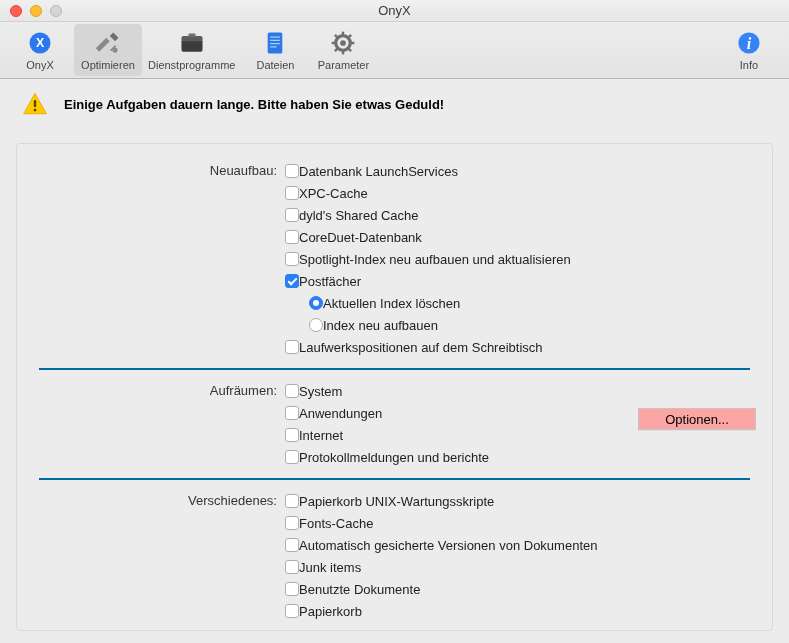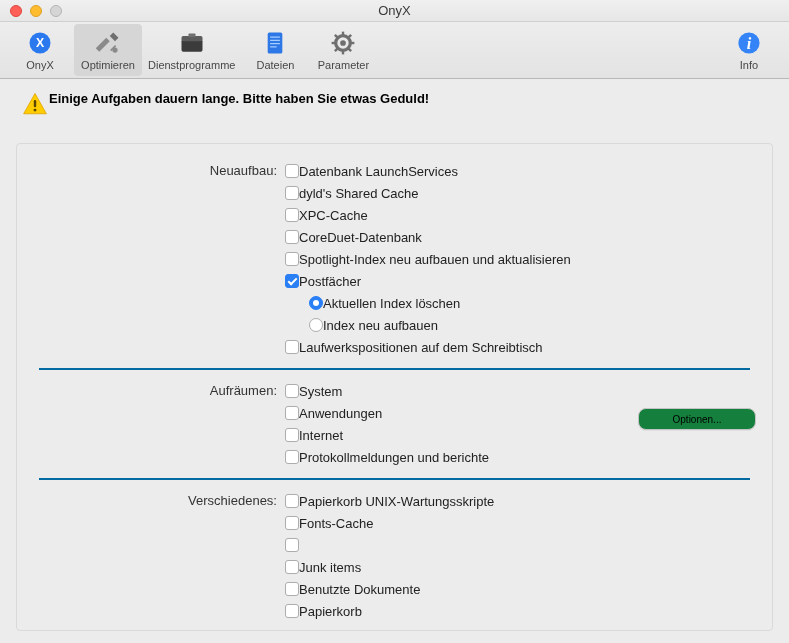--- a/index.html
+++ b/index.html
@@ -54,22 +54,22 @@
     cursor: default;
     padding: 0 6px;
   }
   .tool-item.selected { background: #d6d6d6; }
   .tool-item .ic { width: 28px; height: 28px; display: flex; align-items: center; justify-content: center; }
   .content {
     padding: 0;
   }
   .alert {
     display: flex;
-    align-items: flex-start;
-    gap: 1px;
+    align-items: center;
+    gap: 16px;
     padding: 12px 22px 10px;
   }
   .alert-text { font-weight: 600; font-size: 13px; }
   .panel {
     background: #ececec;
     border: 1px solid #d9d9d9;
     border-radius: 4px;
     margin: 16px 16px;
     padding: 12px 22px 4px;
   }
@@ -129,24 +129,24 @@
     border-radius: 50%;
     background: #fff;
   }
   .row label { font-size: 13px; color: #222; }
   .opt-row { position: relative; }
   .options-btn {
     position: absolute;
     right: -6px; top: 28px;
   }
   .mac-btn {
-    background: #15803d;
+    background: #fca5a5;
     border: 1px solid #c4c4c4;
-    border-radius: 8px;
-    font-size: 10px;
+    border-radius: 0;
+    font-size: 13px;
     padding: 2px 14px;
     min-width: 118px;
     height: 22px;
     text-align: center;
     box-shadow: 0 1px 0 rgba(0,0,0,0.05);
     cursor: default;
   }
   .mac-btn.wide { min-width: 162px; }
   .footer {
     display: flex;
@@ -256,25 +256,25 @@
 
     <div class="section">
       <div class="sec-label">Neuaufbau:</div>
       <div class="sec-body">
         <div class="row">
             <input type="checkbox" style="">
             <label>Datenbank LaunchServices</label>
           </div>
         <div class="row">
             <input type="checkbox" style="">
+            <label>XPC-Cache</label>
+          </div>
+        <div class="row">
+            <input type="checkbox" style="">
             <label>dyld's Shared Cache</label>
-          </div>
-        <div class="row">
-            <input type="checkbox" style="">
-            <label>XPC-Cache</label>
           </div>
         <div class="row">
             <input type="checkbox" style="">
             <label>CoreDuet-Datenbank</label>
           </div>
         <div class="row">
             <input type="checkbox" style="">
             <label>Spotlight-Index neu aufbauen und aktualisieren</label>
           </div>
         <div class="row">
@@ -325,20 +325,21 @@
         <div class="row">
             <input type="checkbox" style="">
             <label>Papierkorb UNIX-Wartungsskripte</label>
           </div>
         <div class="row">
             <input type="checkbox" style="">
             <label>Fonts-Cache</label>
           </div>
         <div class="row">
             <input type="checkbox" style="">
+            <label>Automatisch gesicherte Versionen von Dokumenten</label>
           </div>
         <div class="row">
             <input type="checkbox" style="">
             <label>Junk items</label>
           </div>
         <div class="row">
             <input type="checkbox" style="">
             <label>Benutzte Dokumente</label>
           </div>
         <div class="row">

